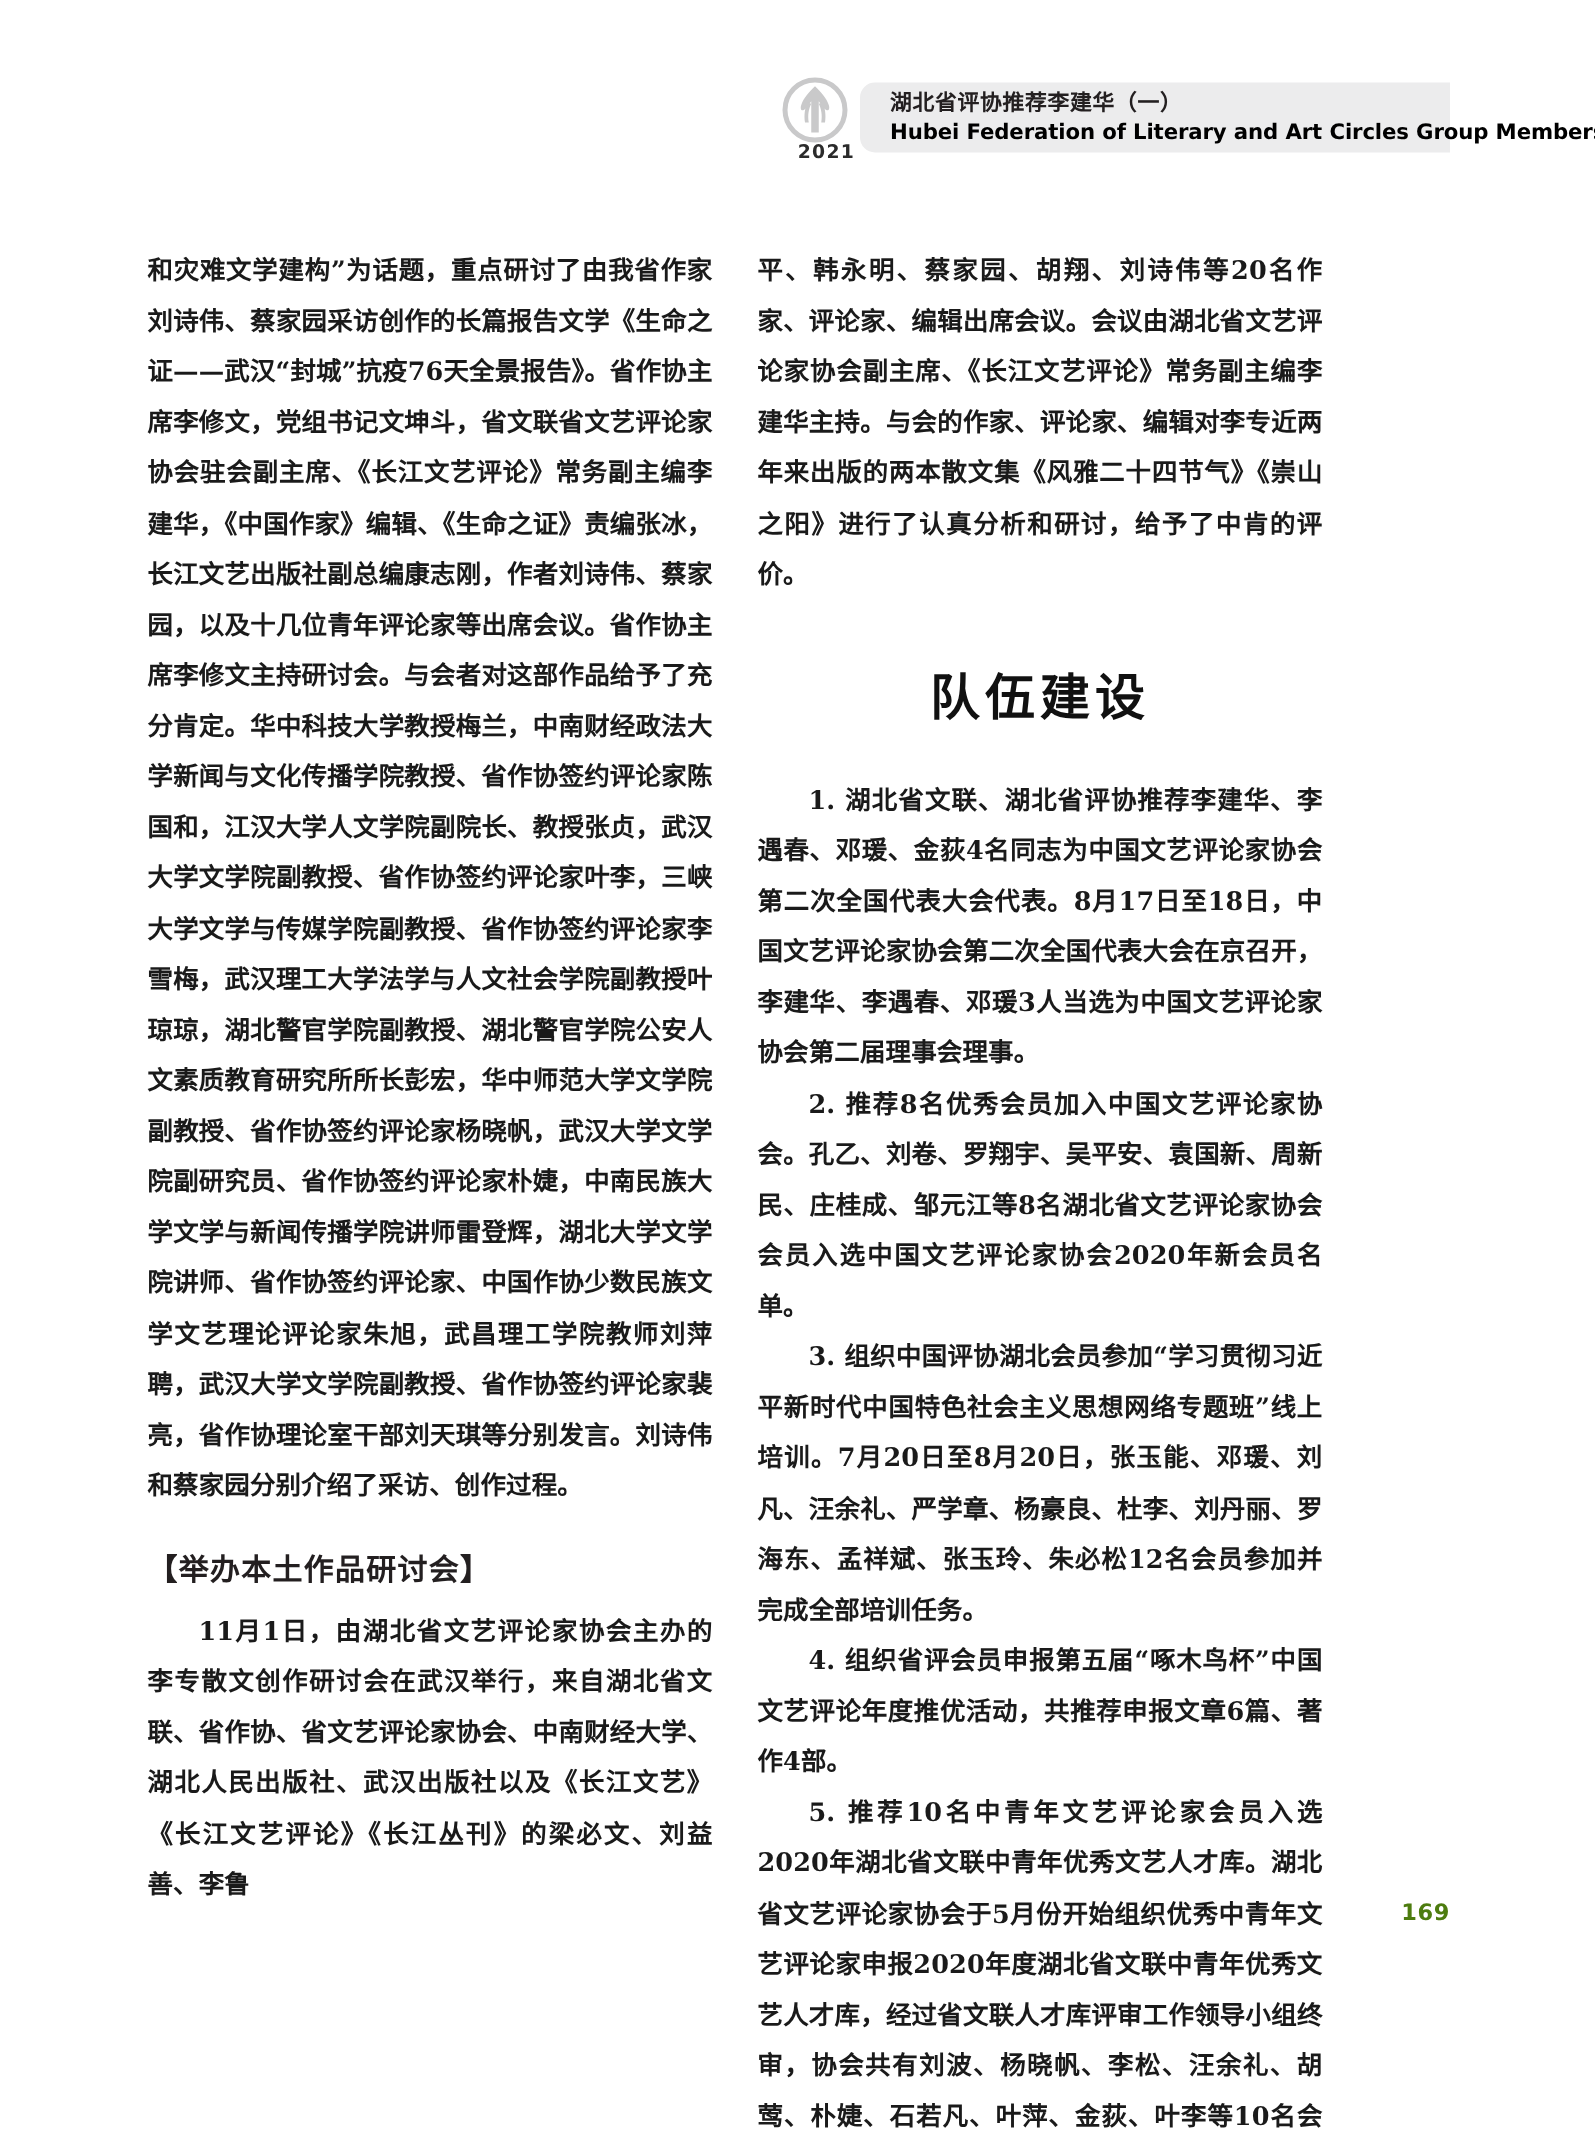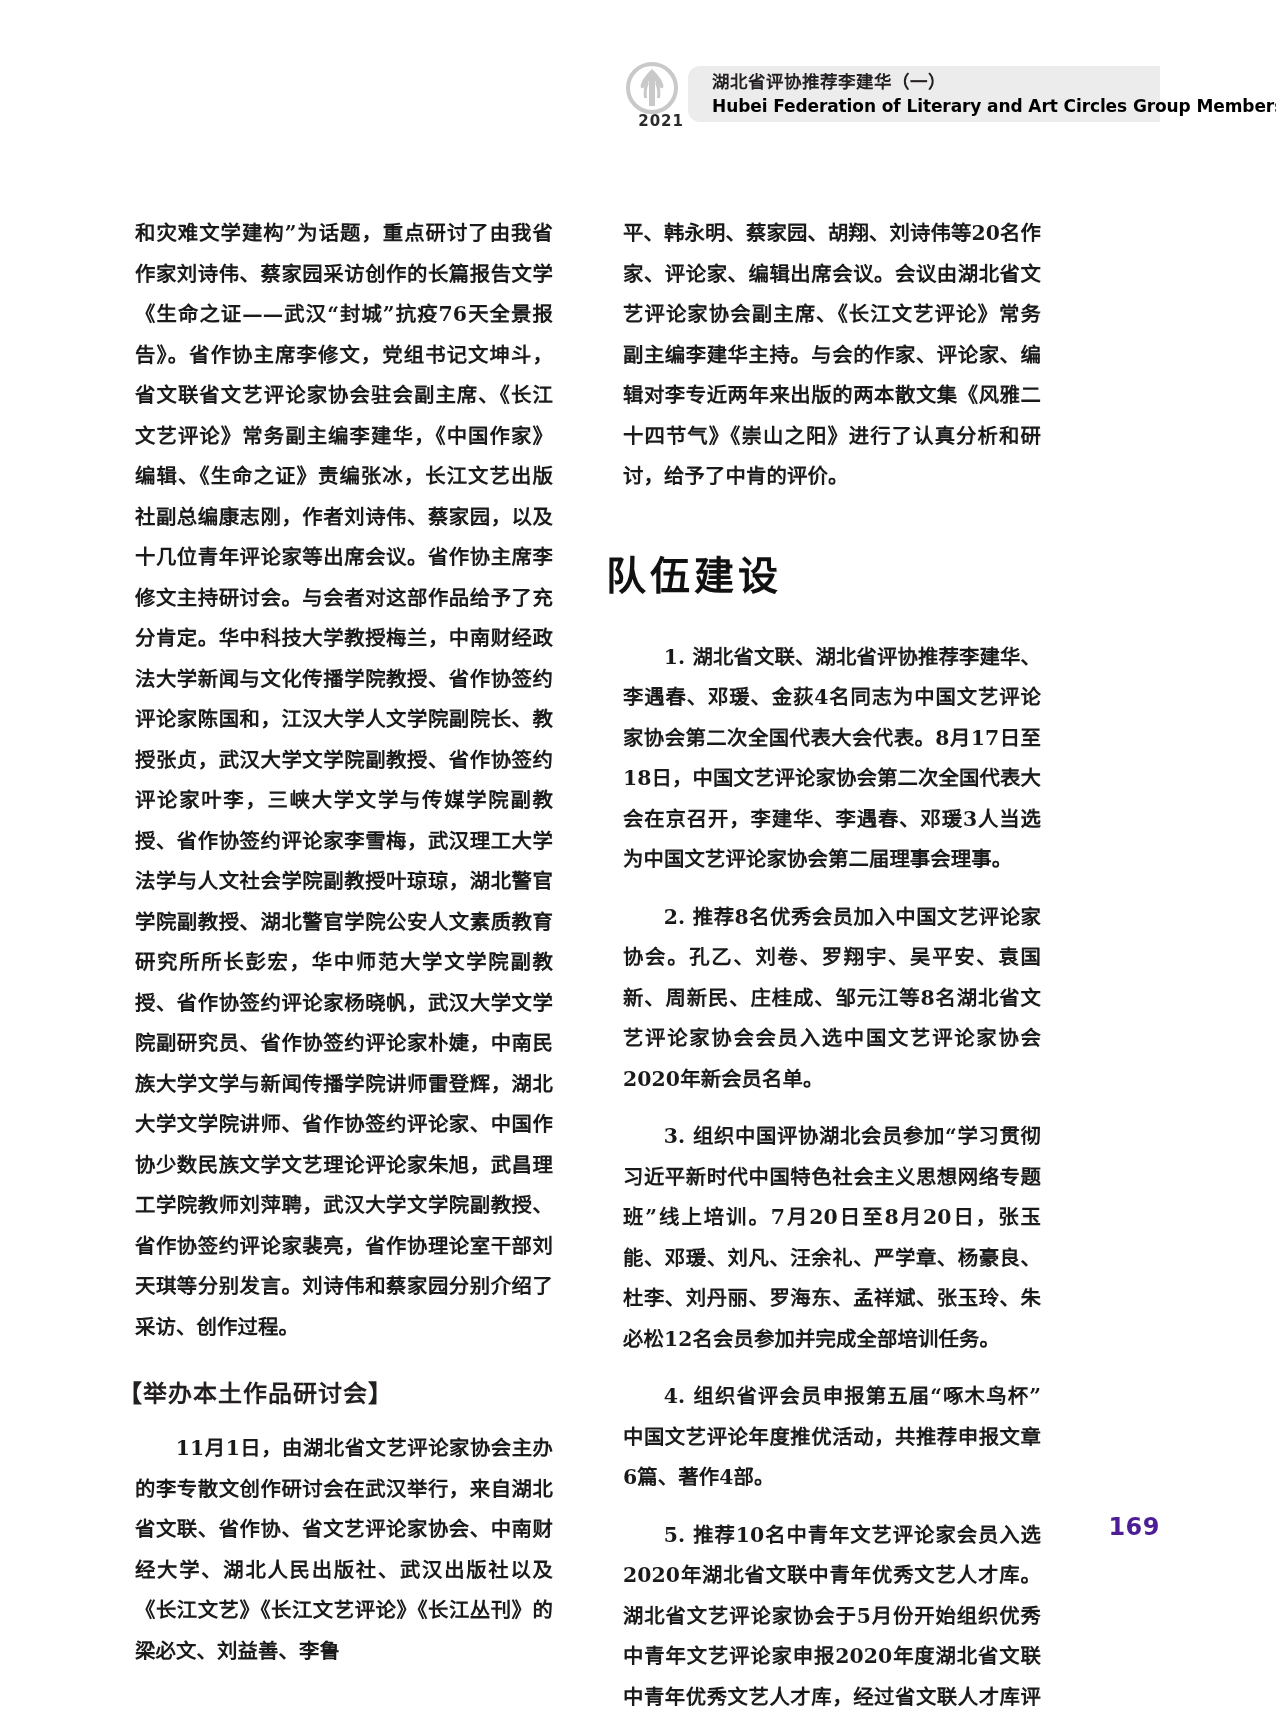--- a/index.html
+++ b/index.html
@@ -107,21 +107,21 @@
     font-family: "DejaVu Serif", "Liberation Serif", serif;
     font-weight: bold;
     font-size: 20.4px;
     line-height: 40.5px;
     color: #1a1a1a;
     text-align: justify;
     text-justify: inter-character;
     letter-spacing: 0.1px;
   }
   p.para {
-    margin: 17px;
+    margin: 0;
   }
   p.indent {
     text-indent: 2em;
   }
 
   
   .bracket-heading {
     font-family: "DejaVu Sans", "Liberation Sans", sans-serif;
     font-weight: bold;
     font-size: 24px;
@@ -132,33 +132,33 @@
   }
 
   
   .big-heading {
     font-family: "DejaVu Sans", "Liberation Sans", sans-serif;
     font-weight: bold;
     font-size: 40px;
     line-height: 54px;
     letter-spacing: 4px;
     color: #111111;
-    text-align: left;
+    text-align: center;
     margin: 52px 0 34px 0;
   }
 
   
   .page-number {
     position: absolute;
     right: 116px;
     bottom: 178px;
     font-family: "DejaVu Sans", "Liberation Sans", sans-serif;
     font-weight: bold;
-    font-size: 24px;
-    color: #4c1d95;
+    font-size: 18px;
+    color: #4d7c0f;
     letter-spacing: 0.5px;
     margin-top: 44px;
   }
 </style>
 </head>
 <body>
 
 <div class="page">
 
   <div class="page-header">

